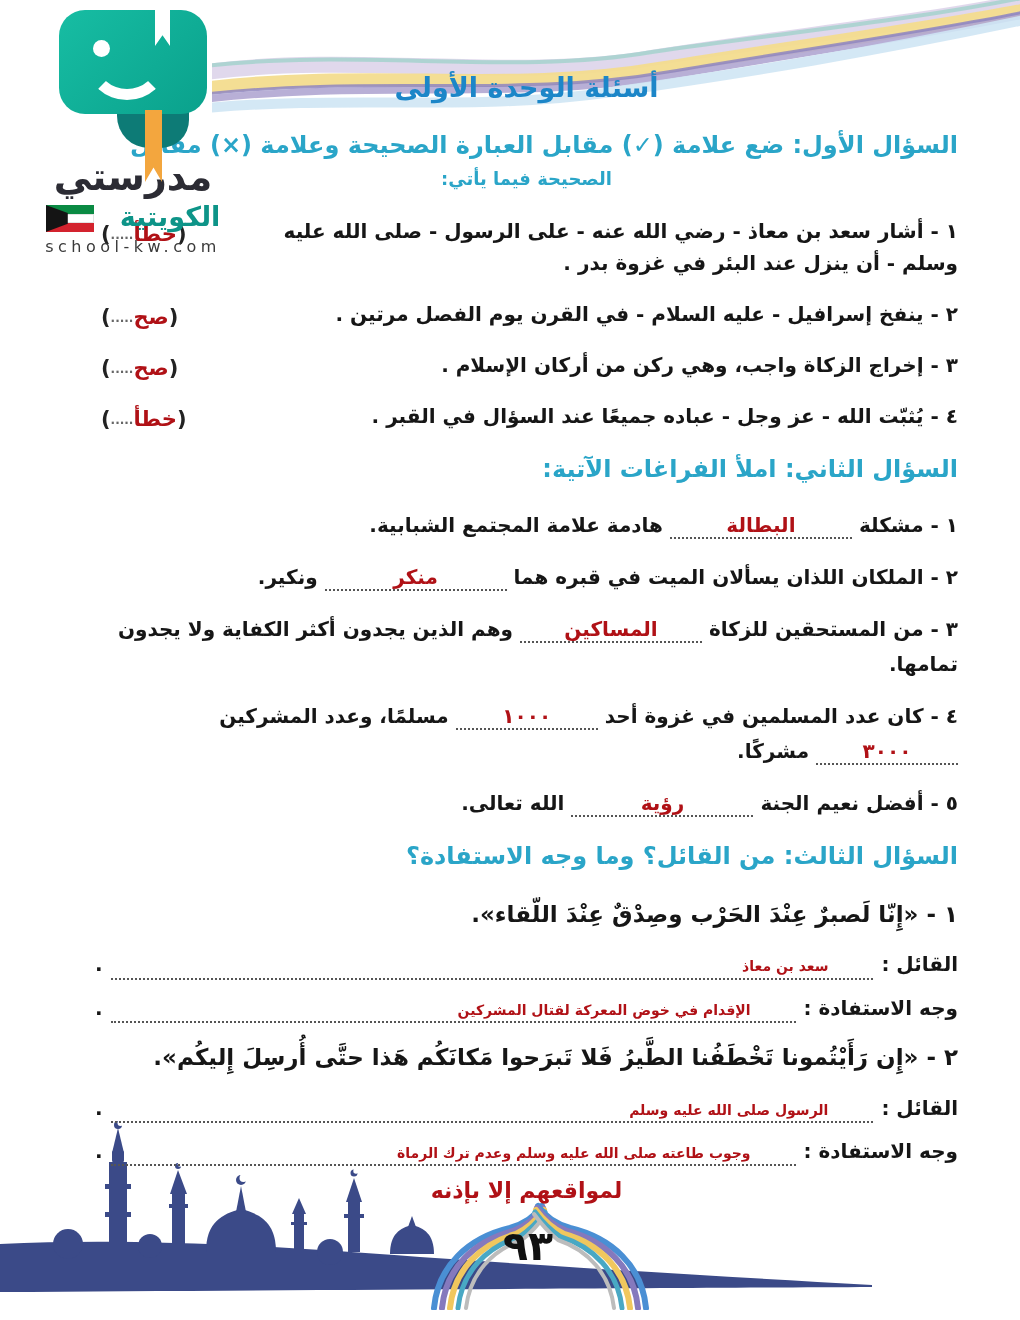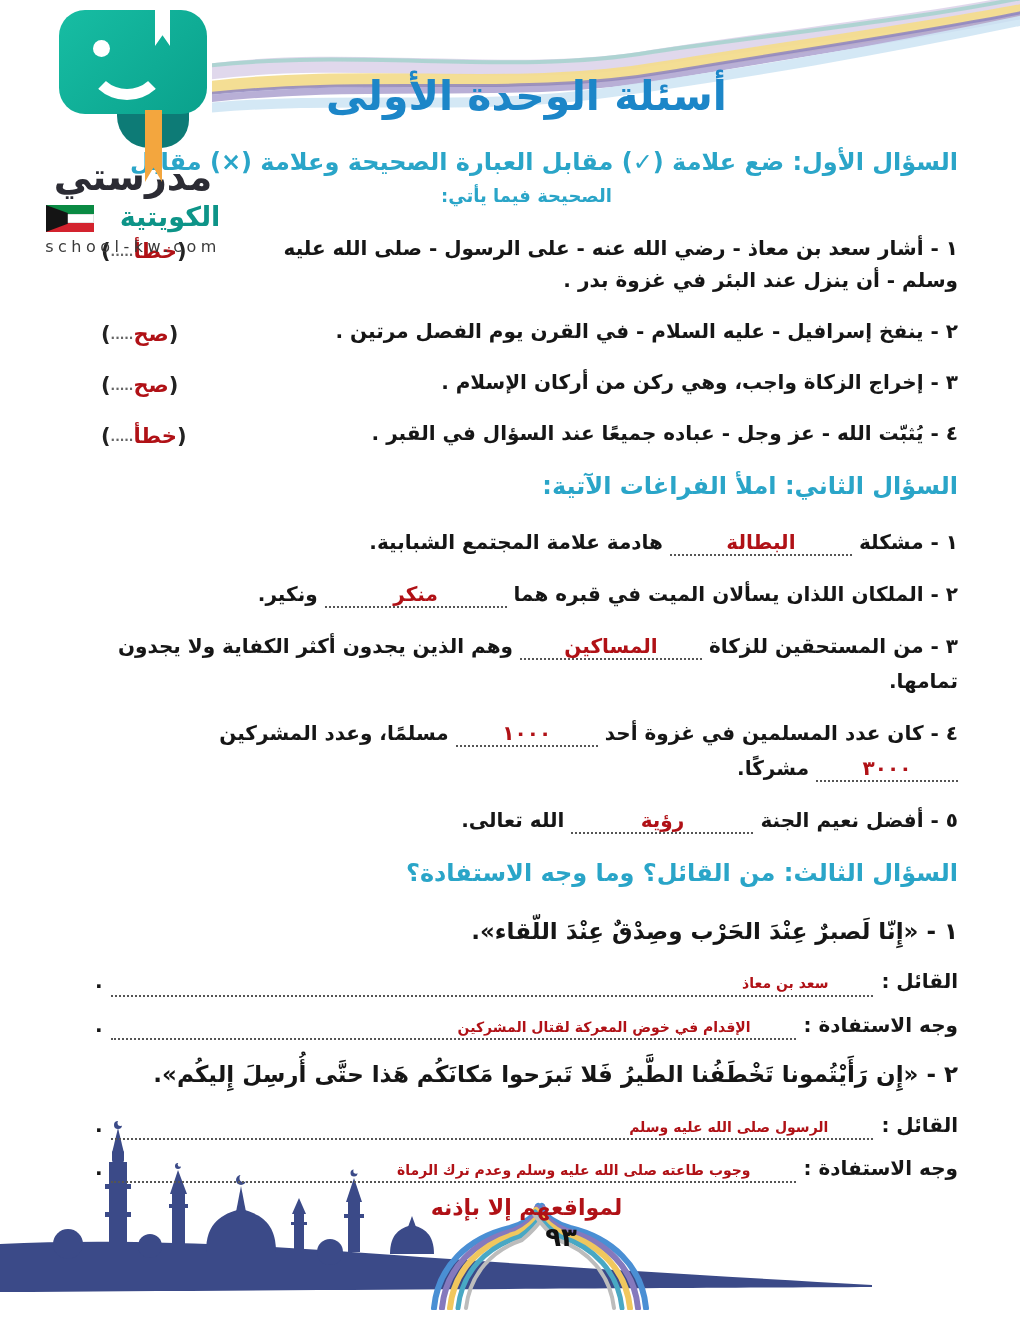--- a/index.html
+++ b/index.html
@@ -28,21 +28,21 @@
   .flag{width:48px;height:27px;position:relative;flex:0 0 auto}
   .flag .fg{height:33.3%;background:#0a8a43}
   .flag .fw{height:33.4%;background:#fff;box-shadow:inset 0 0 0 1px #e3e3e3}
   .flag .fr{height:33.3%;background:#d3232e}
   .flag .fb{position:absolute;left:0;top:0;height:100%;width:46%;background:#141414;
     clip-path:polygon(0 0,100% 30%,100% 70%,0 100%)}
   .logo-sub-text{font-size:27px;color:#0d9488;font-weight:bold}
   .logo-web{font-size:16px;letter-spacing:4.5px;color:#3a3a3a;margin-top:5px;white-space:nowrap}
   
   .content{position:absolute;right:62px;left:95px;top:72px;direction:rtl;z-index:2}
-  .page-title{text-align:center;color:#1c86c8;font-size:41px;font-weight:bold;margin:0 0 24px}
+  .page-title{text-align:center;color:#1c86c8;font-size:27px;font-weight:bold;margin:0 0 24px}
   .sec-heading{color:#2aa5c8;font-size:24px;font-weight:bold;line-height:1.55;margin:0}
   .sec-line2{text-align:center;color:#2aa5c8;font-size:18px;font-weight:bold;margin:4px 0 26px}
   .sec-heading.mt1{margin:6px 0 20px}
   .sec-heading.mt2{margin:14px 0 20px}
   .tf-row{position:relative;padding-left:135px;margin-bottom:19px;font-size:20px;font-weight:600;line-height:1.6}
   .tf-mark{position:absolute;left:6px;top:3px;direction:ltr;font-size:21px;font-weight:bold;color:#222;white-space:nowrap}
   .tf-mark .mw{color:#b01116}
   .tf-mark .md{color:#666;font-size:12px;letter-spacing:1px;vertical-align:2px}
   .q2-row{margin-bottom:17px;font-size:20px;font-weight:600;line-height:1.75}
   .blank{display:inline-block;min-width:150px;border-bottom:2px dotted #555;text-align:center;
@@ -52,22 +52,22 @@
   .quote.second{margin-top:14px}
   .fillline{display:flex;align-items:baseline;font-size:20px;font-weight:600;margin-bottom:16px}
   .fillline .flabel{white-space:nowrap}
   .leader{flex:1;border-bottom:2px dotted #555;margin:0 8px;text-align:right;
     padding:0 45px 2px 10px;color:#b01116;font-weight:bold;font-size:14px;line-height:1.3}
   .enddot{font-weight:bold}
   .benefit2{color:#b01116;font-weight:bold;font-size:22px;text-align:center;margin:-4px 0 0}
   
   .mosque{position:absolute;left:0;top:1120px;width:880px;height:200px;z-index:1}
   .dome{position:absolute;left:418px;top:1196px;width:244px;height:114px;z-index:1}
-  .page-num{position:absolute;left:503px;top:1222px;width:74px;text-align:right;
-    font-size:26px;font-weight:bold;color:#111;z-index:2}
+  .page-num{position:absolute;left:503px;top:1222px;width:74px;text-align:left;
+    font-size:41px;font-weight:bold;color:#111;z-index:2}
 </style>
 </head>
 <body>
 
 <svg class="ribbon-top" viewBox="0 0 808 118" fill="none">
   <path d="M-6,72 C150,52 300,82 440,58 C580,36 700,24 812,2" stroke="#ddd4ea" stroke-width="16" opacity="0.9"></path>
   <path d="M-6,88 C160,68 300,94 450,68 C600,44 720,28 812,10" stroke="#f3dc8e" stroke-width="13" opacity="0.95"></path>
   <path d="M-6,99 C170,80 310,102 460,75 C610,50 730,32 812,15" stroke="#b0a6d2" stroke-width="7" opacity="0.9"></path>
   <path d="M-6,108 C140,95 260,112 400,92 C540,72 660,52 812,20" stroke="#cfe6f4" stroke-width="10" opacity="0.9"></path>
   <path d="M-6,66 C150,48 300,76 440,52 C580,32 700,20 810,-2" stroke="#a9d3cf" stroke-width="4" opacity="0.9"></path>

